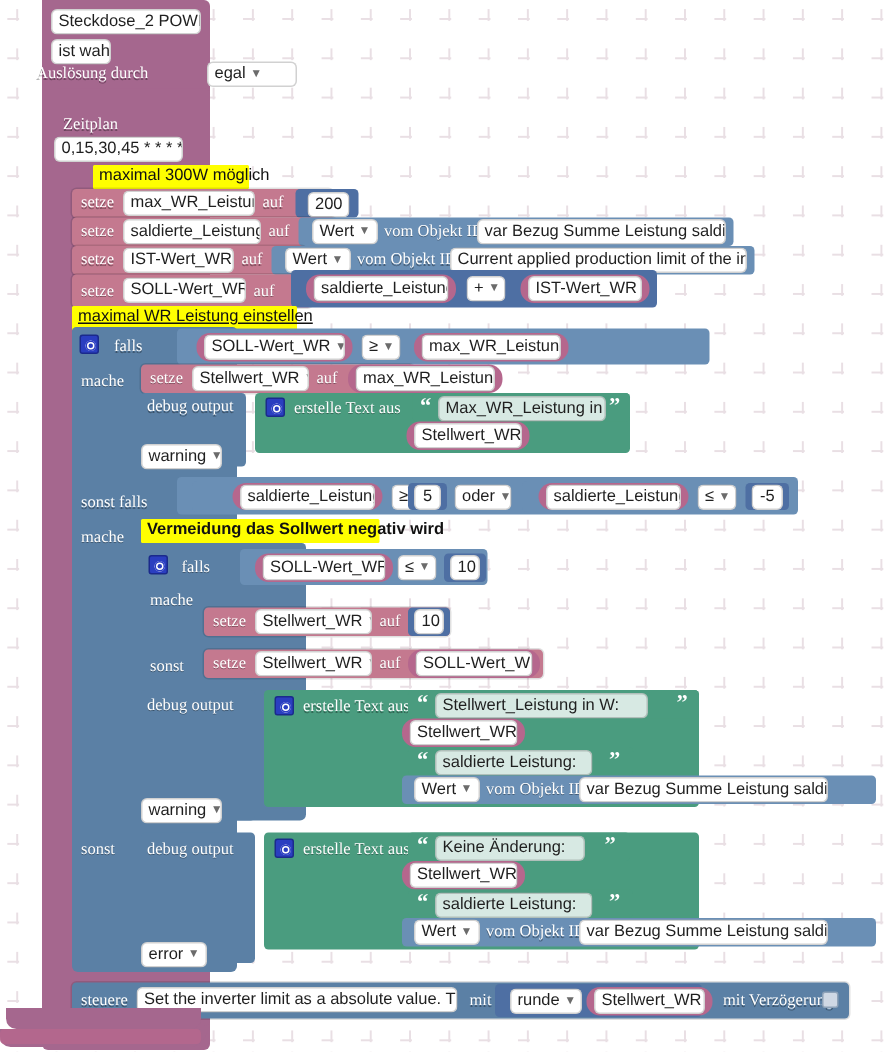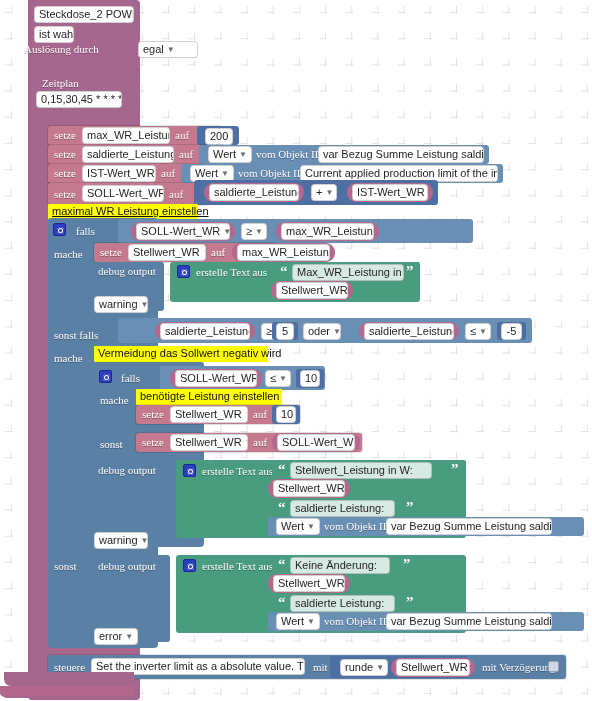--- a/index.html
+++ b/index.html
@@ -157,20 +157,21 @@
   <div class="field" style="left:34px; top:26px; width:40px;"><span>ist wahr</span><span class="car">▼</span></div>
   <div class="lbl" style="left:24px; top:43px;">Auslösung durch</div>
   <div class="field" style="left:92px; top:41px; width:60px;margin-left:46px;"><span>egal</span><span class="car">▼</span></div>
 
   <div class="body c-hat" style="left:38px; top:59px; width:102px; height:625px; border-radius:0 4px 4px 4px;"></div>
   <div class="lbl" style="left:42px; top:77px;">Zeitplan</div>
   <div class="field" style="left:36px; top:91px; width:86px;">0,15,30,45 * * * *</div>
 
   <div class="body c-hat" style="left:48px; top:112px; width:14px; height:560px;"></div>
 
+  <div class="note" style="left:62px; top:110px; width:104px;">maximal 300W möglich</div>
 
   <div class="body c-setvar outline" style="left:48px; top:126px; width:174px; height:19px;"></div>
   <div class="lbl" style="left:54px; top:129px;">setze</div>
   <div class="field" style="left:82px; top:127px; width:88px;"><span>max_WR_Leistung</span></div>
   <div class="lbl" style="left:175px; top:129px;">auf</div>
   <div class="body c-darkblue" style="left:197px; top:126px; width:42px; height:19px;"></div>
   <div class="field" style="left:205px; top:128px; width:28px; text-align:right;">200</div>
 
   <div class="body c-setvar outline" style="left:48px; top:145px; width:176px; height:19px;"></div>
   <div class="lbl" style="left:54px; top:148px;">setze</div>
@@ -248,34 +249,33 @@
   <div class="field" style="left:276px; top:323px; width:18px; text-align:center;">5</div>
   <div class="field" style="left:303px; top:323px; width:38px;"><span>oder</span><span class="car">▼</span></div>
   <div class="body c-lblue" style="left:348px; top:321px; width:178px; height:20px;"></div>
   <div class="body c-pink" style="left:359px; top:322px; width:100px; height:18px; border-radius:9px;"></div>
   <div class="field" style="left:364px; top:323px; width:90px;"><span>saldierte_Leistung</span></div>
   <div class="field" style="left:465px; top:323px; width:26px; text-align:center;"><span>≤</span><span class="car">▼</span></div>
   <div class="body c-darkblue" style="left:497px; top:322px; width:29px; height:18px;"></div>
   <div class="field" style="left:501px; top:323px; width:21px; text-align:center;">-5</div>
 
   <div class="lbl" style="left:54px; top:352px;">mache</div>
-  <div class="note" style="left:94px; top:346px; width:174px;">Vermeidung das Sollwert negativ wird</div>
+  <div class="note" style="left:94px; top:346px; width:159px;font-weight:bold;">Vermeidung das Sollwert negativ wird</div>
 
   <div class="body c-blue" style="left:94px; top:362px; width:110px; height:185px; border-radius:3px 3px 4px 4px;"></div>
   <div class="gear" style="left:99px; top:370px;"></div>
   <div class="lbl" style="left:121px; top:372px;">falls</div>
   <div class="body c-lblue" style="left:160px; top:366px; width:165px; height:24px;"></div>
   <div class="body c-pink" style="left:170px; top:369px; width:92px; height:19px; border-radius:9px;"></div>
   <div class="field" style="left:175px; top:370px; width:82px;"><span>SOLL-Wert_WR</span></div>
   <div class="field" style="left:265px; top:370px; width:26px; text-align:center;"><span>≤</span><span class="car">▼</span></div>
   <div class="body c-darkblue" style="left:296px; top:369px; width:28px; height:19px;"></div>
   <div class="field" style="left:300px; top:370px; width:20px; text-align:center;">10</div>
 
   <div class="lbl" style="left:100px; top:394px;">mache</div>
-  <div class="note" style="left:136px; top:389px; width:146px;">benötigte Leistung einstellen</div>
   <div class="body c-setvar outline" style="left:136px; top:405px; width:164px; height:19px;"></div>
   <div class="lbl" style="left:142px; top:408px;">setze</div>
   <div class="field" style="left:170px; top:406px; width:78px;"><span>Stellwert_WR</span><span class="car">▼</span></div>
   <div class="lbl" style="left:253px; top:408px;">auf</div>
   <div class="body c-darkblue" style="left:272px; top:405px; width:28px; height:19px;"></div>
   <div class="field" style="left:276px; top:406px; width:20px; text-align:center;">10</div>
 
   <div class="lbl" style="left:100px; top:438px;">sonst</div>
   <div class="body c-setvar outline" style="left:136px; top:433px; width:226px; height:19px;"></div>
   <div class="lbl" style="left:142px; top:436px;">setze</div>

